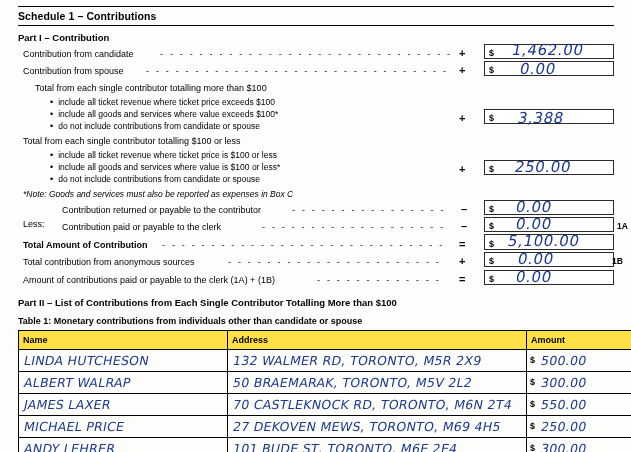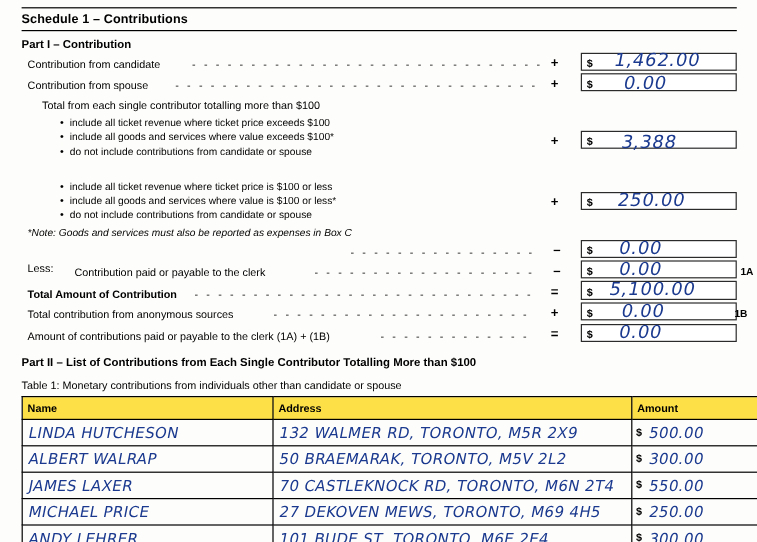--- a/index.html
+++ b/index.html
@@ -112,21 +112,21 @@
   .hand.lg { font-size: 15px; }
   .tag {
     position: absolute;
     font-size: 8.5px;
     font-weight: bold;
   }
   
   .tbl-caption {
     position: absolute;
     font-size: 9px;
-    font-weight: normal;
+    font-weight: bold;
     text-align: right;
   }
   .tbl {
     position: absolute;
     left: 18px;
     top: 330px;
     width: 596px;
     border-collapse: collapse;
     table-layout: fixed;
   }
@@ -196,31 +196,33 @@
 
   <div class="row-label" style="left:23px; top:83px;margin-left:12px;">Total from each single contributor totalling more than $100</div>
   <div class="bullet" style="left:50px; top:97px;">include all ticket revenue where ticket price exceeds $100</div>
   <div class="bullet" style="left:50px; top:109px;">include all goods and services where value exceeds $100*</div>
   <div class="bullet" style="left:50px; top:121px;">do not include contributions from candidate or spouse</div>
   <div class="op" style="left:459px; top:112px;">+</div>
   <div class="abox" style="left:484px; top:109px; width:130px;"></div>
   <div class="dollar" style="left:489px; top:113px;">$</div>
   <div class="hand lg" style="left:518px; top:109px;">3,388</div>
 
+  <div class="row-label" style="left:23px; top:136px;">Total from each single contributor totalling $100 or less</div>
   <div class="bullet" style="left:50px; top:150px;">include all ticket revenue where ticket price is $100 or less</div>
   <div class="bullet" style="left:50px; top:162px;">include all goods and services where value is $100 or less*</div>
   <div class="bullet" style="left:50px; top:174px;">do not include contributions from candidate or spouse</div>
   <div class="op" style="left:459px; top:163px;">+</div>
   <div class="abox" style="left:484px; top:160px; width:130px;"></div>
   <div class="dollar" style="left:489px; top:164px;">$</div>
   <div class="hand lg" style="left:515px; top:158px;">250.00</div>
 
   <div class="note" style="left:23px; top:189px;">*Note:  Goods and services must also be reported as expenses in Box C</div>
 
   <div class="row-label" style="left:23px; top:219px; font-weight:normal;">Less:</div>
+  <div class="row-label" style="left:62px; top:205px;">Contribution returned or payable to the contributor</div>
   <div class="leader" style="left:292px; top:205px; width:160px;">-  -  -  -  -  -  -  -  -  -  -  -  -  -  -  -</div>
   <div class="op" style="left:461px; top:203px;">–</div>
   <div class="abox" style="left:484px; top:200px; width:130px;"></div>
   <div class="dollar" style="left:489px; top:204px;">$</div>
   <div class="hand lg" style="left:516px; top:198px;">0.00</div>
 
   <div class="row-label" style="left:62px; top:222px;">Contribution paid or payable to the clerk</div>
   <div class="leader" style="left:262px; top:222px; width:190px;">-  -  -  -  -  -  -  -  -  -  -  -  -  -  -  -  -  -  -</div>
   <div class="op" style="left:461px; top:220px;">–</div>
   <div class="abox" style="left:484px; top:217px; width:130px;"></div>

